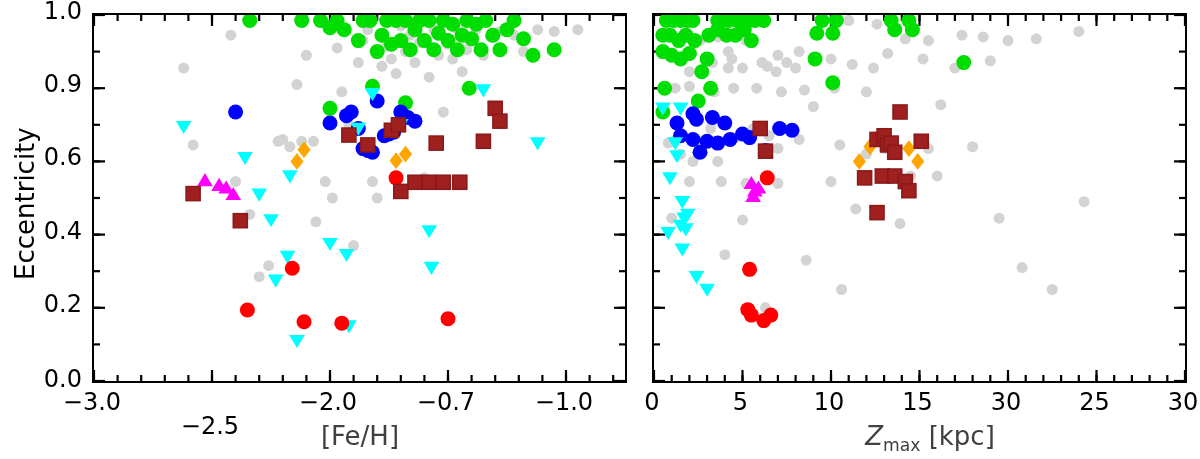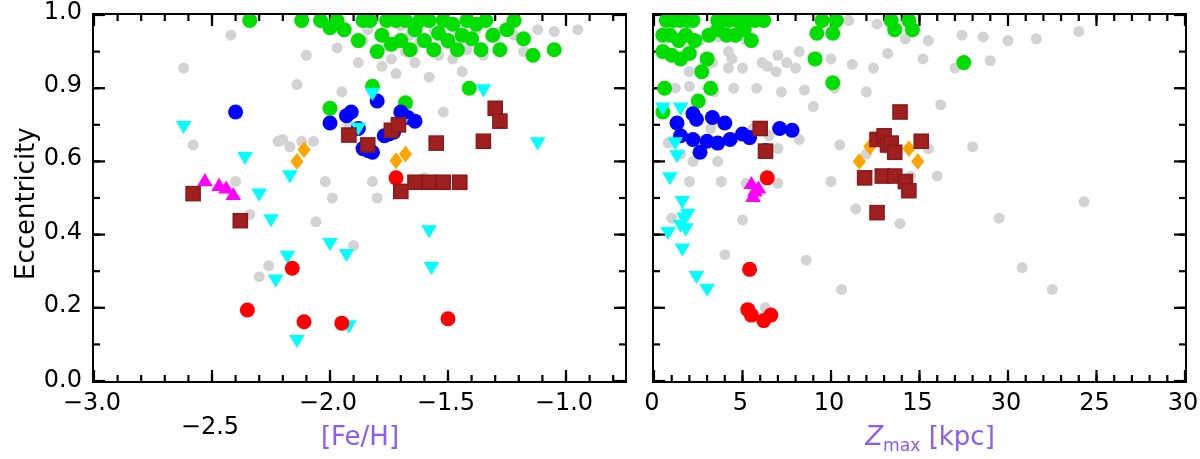--- a/index.html
+++ b/index.html
@@ -4,21 +4,21 @@
 <style>
   html,body{margin:0;padding:0;background:#ffffff;}
   body{width:1200px;height:459px;overflow:hidden;
        font-family:"DejaVu Sans","Liberation Sans",sans-serif;}
   #figure{position:relative;width:1200px;height:459px;background:#ffffff;}
   .panel{position:absolute;background:#ffffff;box-sizing:border-box;
          border:2.2px solid #000000;}
   .plotsvg{position:absolute;left:0;top:0;}
   .ylabel{position:absolute;font-size:26px;color:#000;white-space:nowrap;
           transform-origin:0 0;transform:rotate(-90deg);}
-  .xlabel{position:absolute;font-size:26px;color:#8b5cf6;white-space:nowrap;
+  .xlabel{position:absolute;font-size:26px;color:#404040;white-space:nowrap;
           text-align:center;}
   .tlabel{position:absolute;font-size:24px;color:#000;white-space:nowrap;
           text-align:center;}
   .tlabel.y{text-align:right;}
   sub{font-size:0.66em;}
   .it{font-style:italic;}
 </style>
 </head>
 <body>
 
@@ -289,21 +289,21 @@
           <rect x="382.4" y="119.26999999999998" width="14" height="14" fill="#a02020" stroke="#8b1a1a" stroke-width="1.6"></rect>
           <rect x="394.2" y="86.32999999999998" width="14" height="14" fill="#a02020" stroke="#8b1a1a" stroke-width="1.6"></rect>
           <rect x="398.92" y="99.13999999999999" width="14" height="14" fill="#a02020" stroke="#8b1a1a" stroke-width="1.6"></rect>
         </g>
       </svg>
   </div>
   <div id="ticks-left">
       <div class="tlabel" style="left: 42px; top: 388px; width: 100px;">−3.0</div>
       <div class="tlabel" style="left: 160px; top: 412px; width: 100px;">−2.5</div>
       <div class="tlabel" style="left: 278px; top: 388px; width: 100px;">−2.0</div>
-      <div class="tlabel" style="left: 396px; top: 388px; width: 100px;">−1.5</div>
+      <div class="tlabel" style="left: 396px; top: 388px; width: 100px;">−0.7</div>
       <div class="tlabel" style="left: 514px; top: 388px; width: 100px;">−1.0</div>
       <div class="tlabel y" style="left: 0px; top: 365px; width: 82px;">0.0</div>
       <div class="tlabel y" style="left: 0px; top: 289.8px; width: 82px;">0.2</div>
       <div class="tlabel y" style="left: 0px; top: 216.6px; width: 82px;">0.4</div>
       <div class="tlabel y" style="left: 0px; top: 143.4px; width: 82px;">0.6</div>
       <div class="tlabel y" style="left: 0px; top: 70.2px; width: 82px;">0.9</div>
       <div class="tlabel y" style="left: 0px; top: -3px; width: 82px;">1.0</div>
     </div>
   <div class="xlabel" id="xlabel-left" style="left:260px;top:421px;width:200px;">[Fe/H]</div>
 

